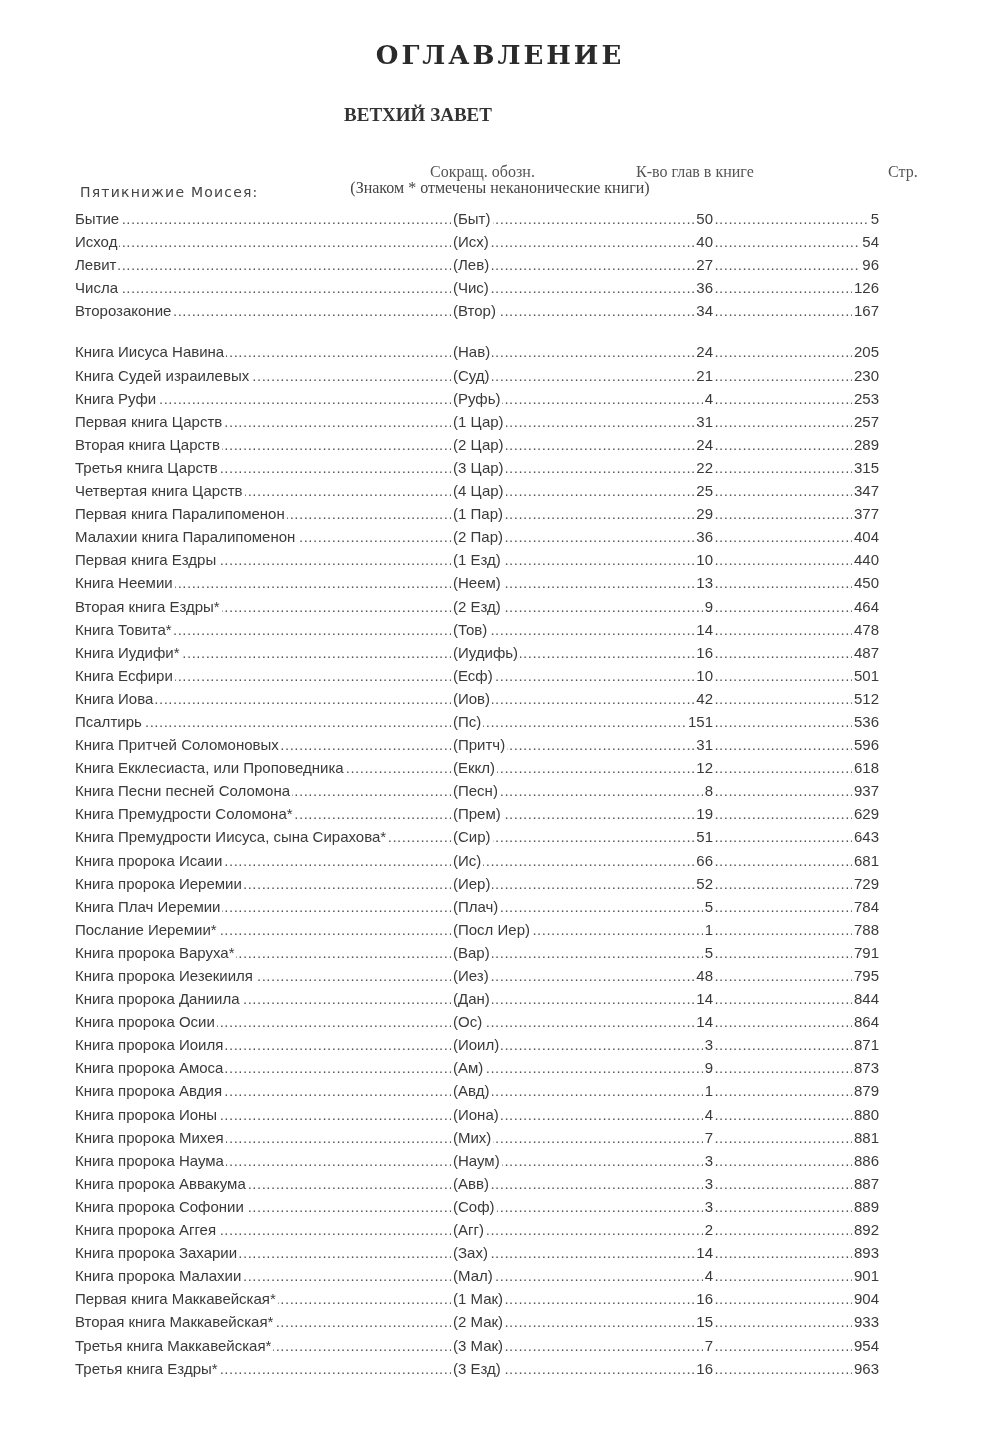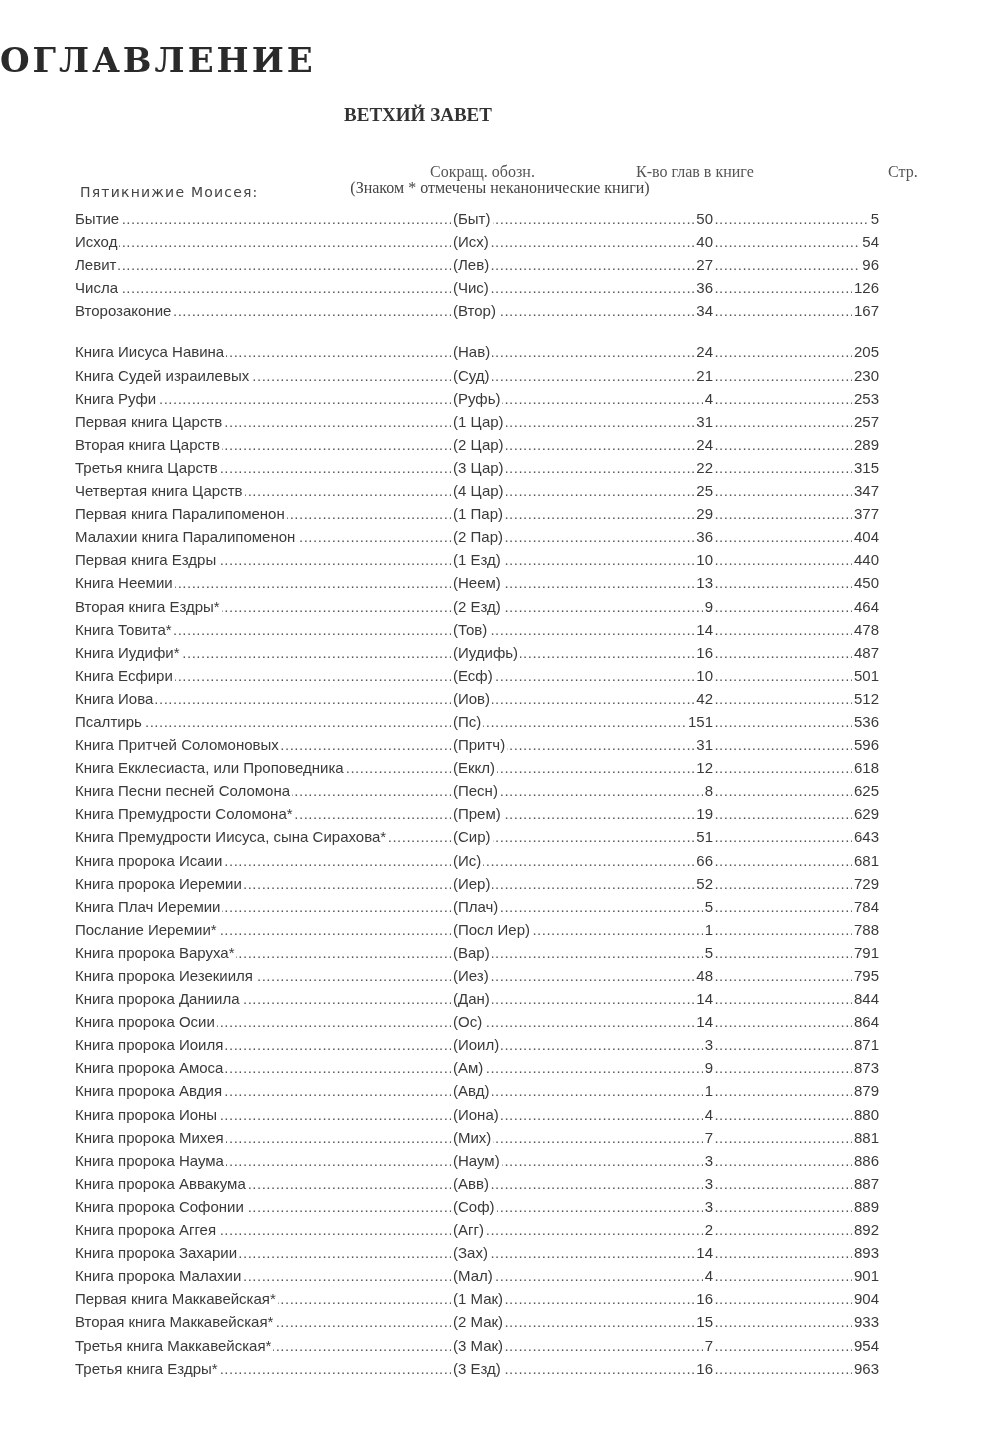--- a/index.html
+++ b/index.html
@@ -1,19 +1,19 @@
 <!DOCTYPE html>
 <html><head>
 <meta charset="utf-8">
 <style>
   html, body { margin: 0; padding: 0; background: #ffffff; }
   body { width: 1000px; height: 1433px; position: relative; overflow: hidden; color: #3a3a3a; }
   .page-title {
-    position: absolute; left: 0; width: 1000px; top: 40px; 
-    font-family: "DejaVu Serif", serif; font-weight: bold; font-size: 34px;
+    position: absolute; left: 0; width: 1000px; top: 40px; text-align: center;
+    font-family: "DejaVu Serif", serif; font-weight: bold; font-size: 26px;
     letter-spacing: 3px; color: #2a2a2a; font-variant: small-caps;
   }
   .section-title {
     position: absolute; left: 0; width: 836px; top: 104px; text-align: center;
     font-family: "Liberation Serif", serif; font-weight: bold; font-size: 19px; color: #333;
   }
   .note {
     position: absolute; left: 0; width: 1000px; top: 132px; text-align: center;
     font-family: "Liberation Serif", serif; font-size: 16px; color: #444; margin-top: 47px;
   }
@@ -225,21 +225,21 @@
       <span class="name">Книга Екклесиаста, или Проповедника</span>
       <span class="abbr">(Еккл)</span>
       <span class="chap">12</span>
       <span class="page">618</span>
     </div>
     <div class="row">
       <span class="dots">................................................................................................................................................................................................................................................................................................................................................................................................................</span>
       <span class="name">Книга Песни песней Соломона</span>
       <span class="abbr">(Песн)</span>
       <span class="chap">8</span>
-      <span class="page">625</span>
+      <span class="page">937</span>
     </div>
     <div class="row">
       <span class="dots">................................................................................................................................................................................................................................................................................................................................................................................................................</span>
       <span class="name">Книга Премудрости Соломона*</span>
       <span class="abbr">(Прем)</span>
       <span class="chap">19</span>
       <span class="page">629</span>
     </div>
     <div class="row">
       <span class="dots">................................................................................................................................................................................................................................................................................................................................................................................................................</span>

